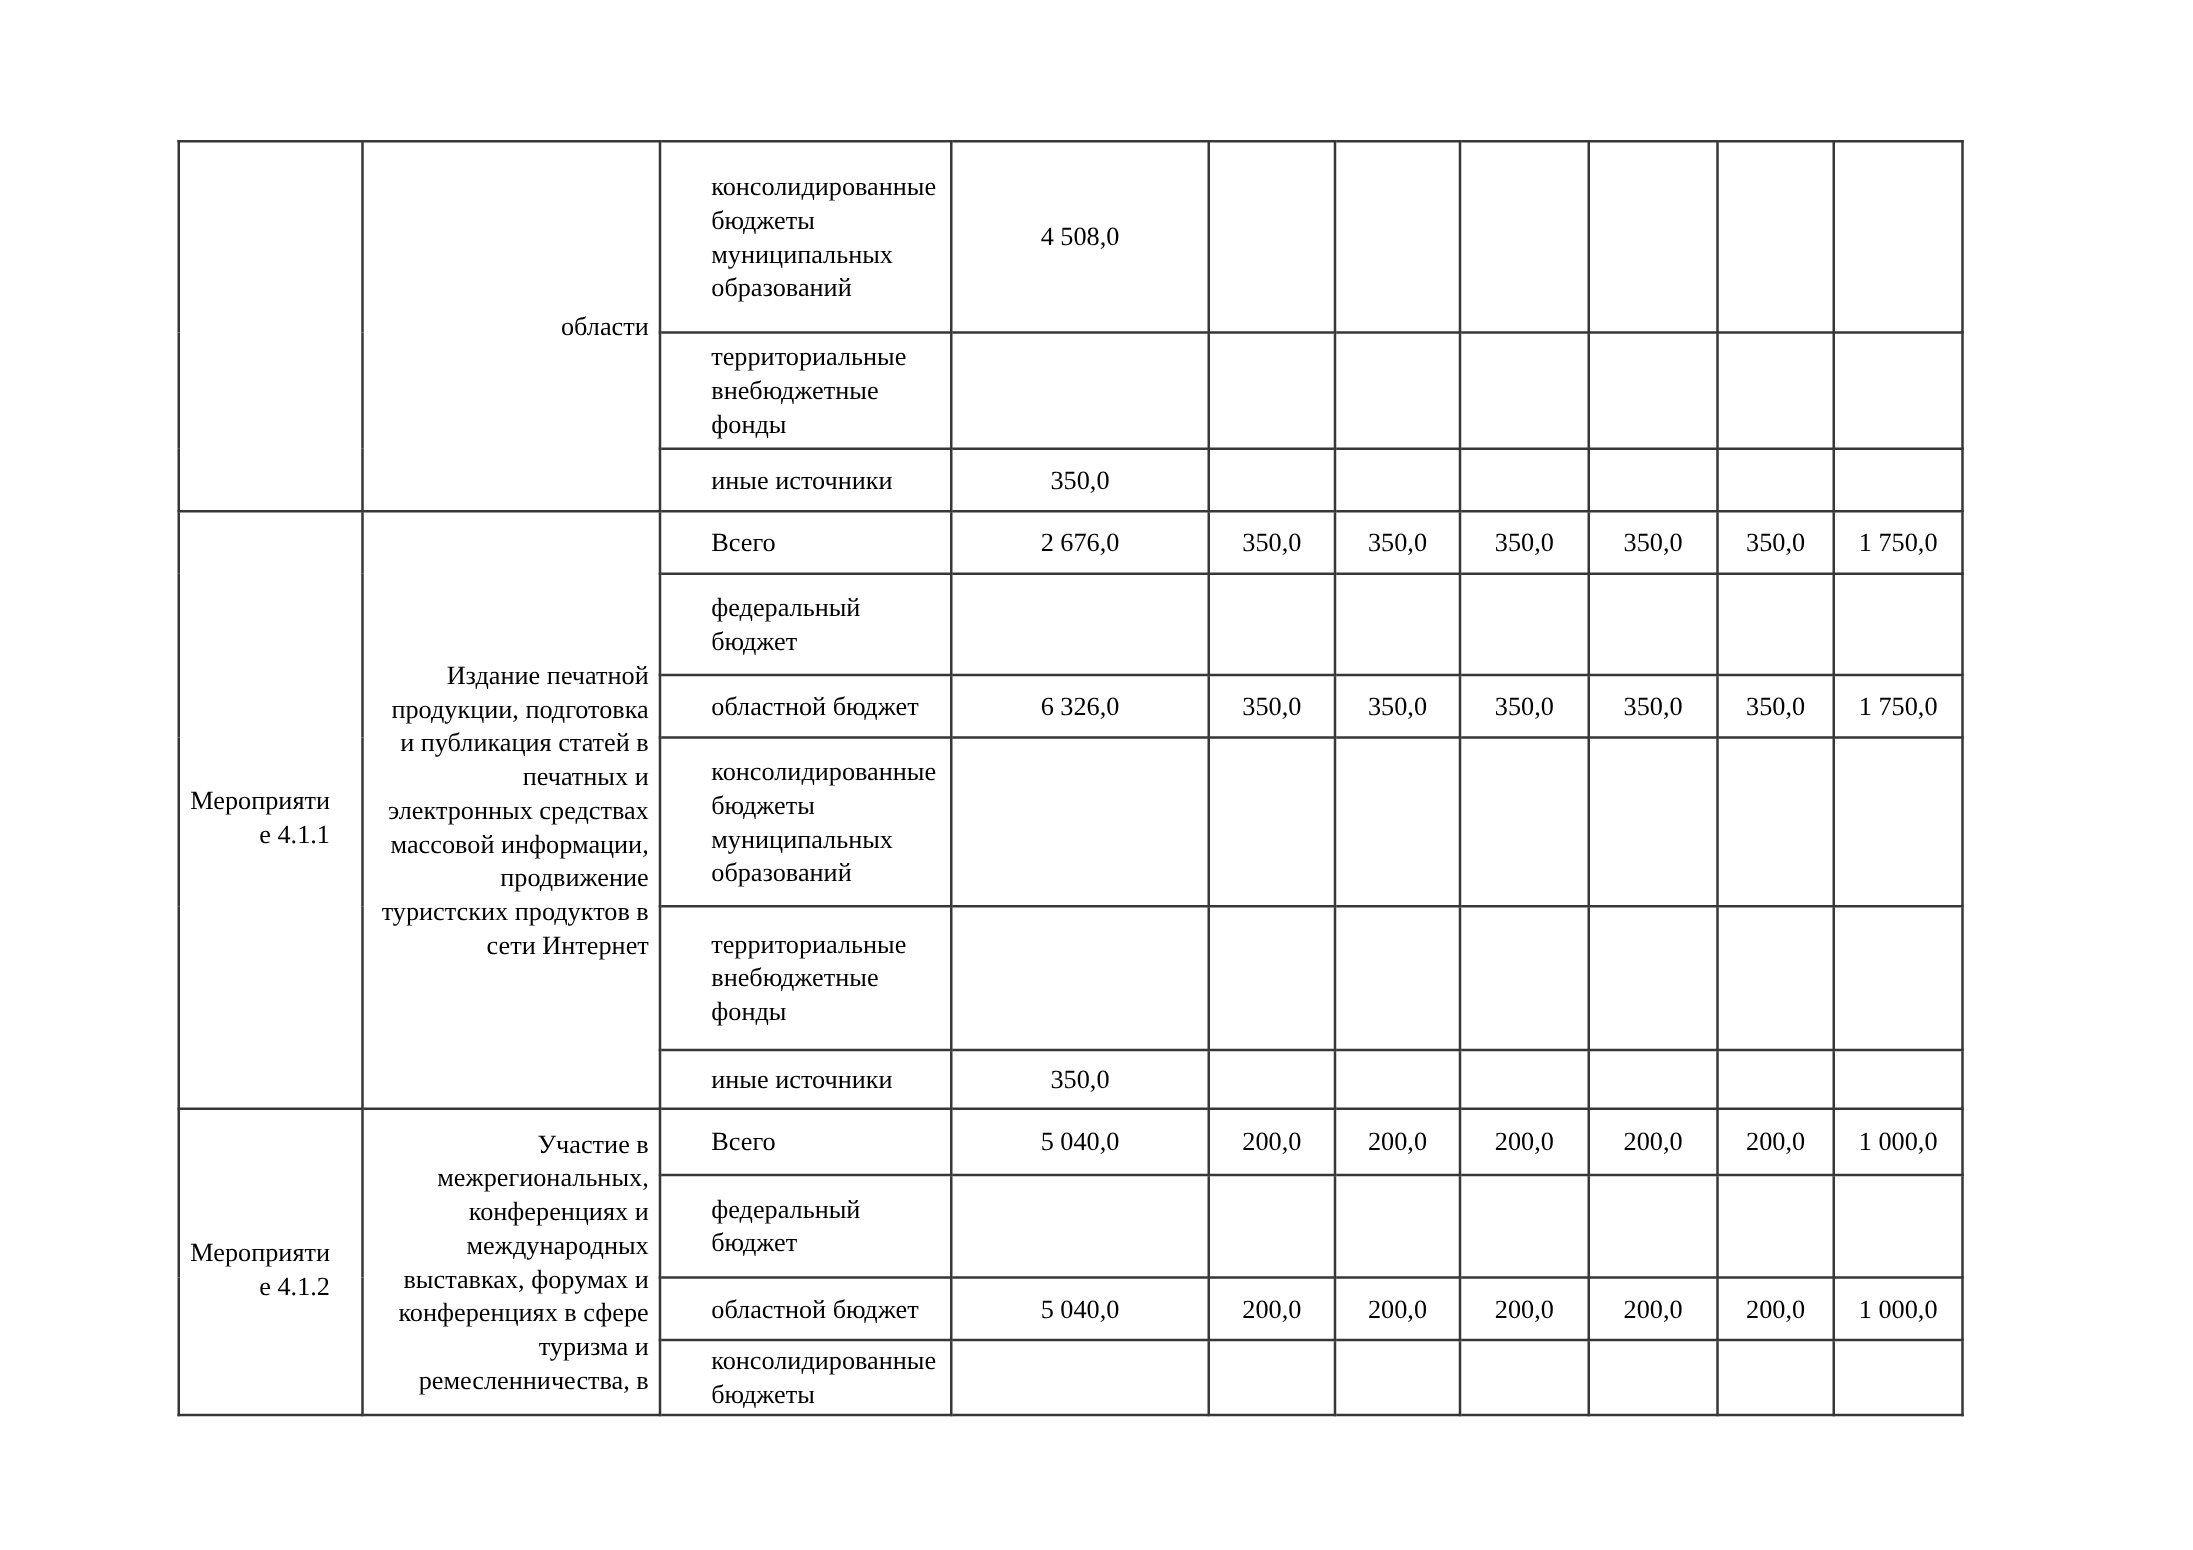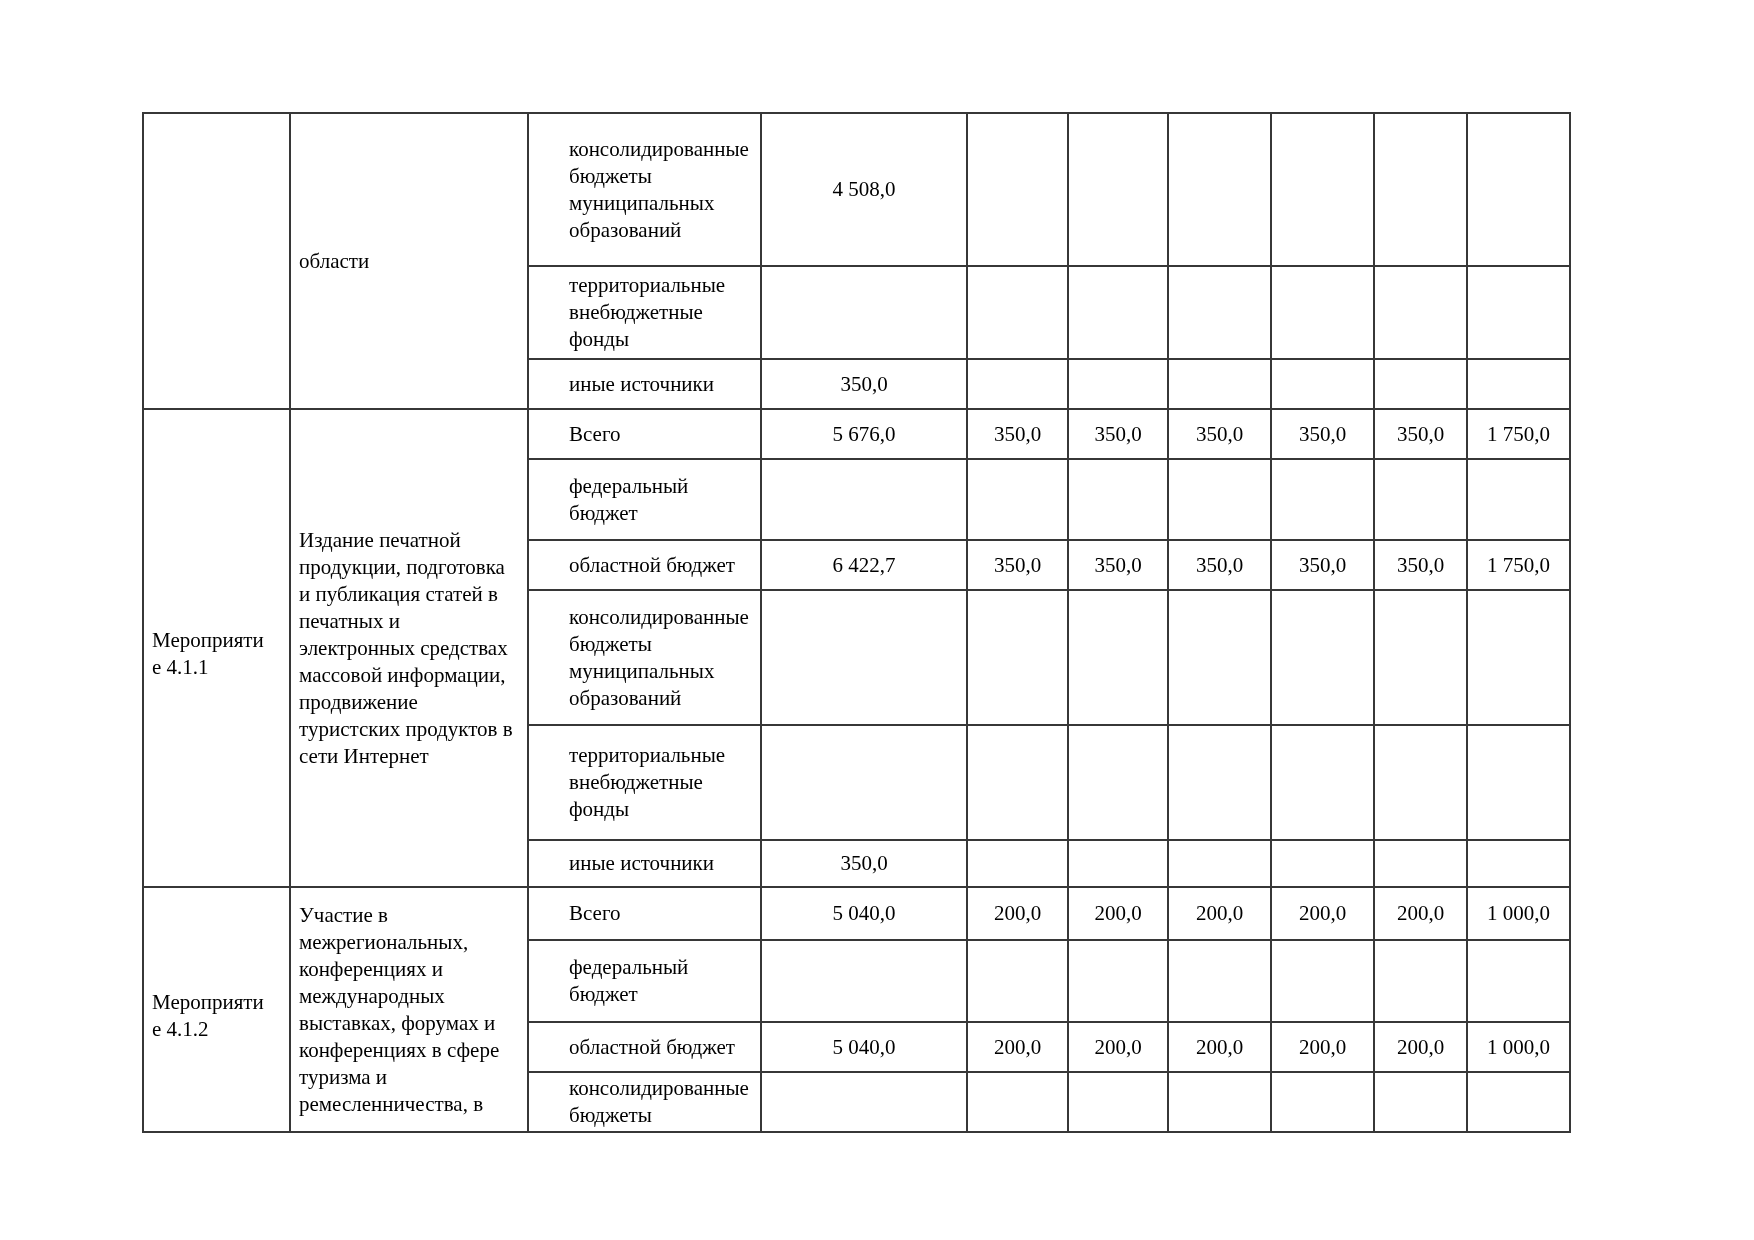--- a/index.html
+++ b/index.html
@@ -24,20 +24,21 @@
     border: 2px solid #373737;
     padding: 2px 8px;
     font-size: 21px;
     line-height: 27px;
     vertical-align: middle;
     overflow: hidden;
   }
   td.c-id, td.c-desc {
     vertical-align: top;
     padding-top: 5px;
+    text-align: right;
   }
   .idw  { width: 112px; word-break: break-all; margin-top: 12px; }
   .descw{ width: 220px; }
   .srcw { width: 182px; margin-left: 32px; }
   td.c-val { text-align: center; }
 </style>
 </head>
 <body>
 
 <div class="sheet">
@@ -102,21 +103,21 @@
     <tr style="height:50px">
       <td class="c-id" rowspan="6">
             <div class="idw">Мероприятие 4.1.1</div>
           </td>
       <td class="c-desc" rowspan="6">
             <div class="descw">Издание печатной продукции, подготовка и публикация статей в печатных и электронных средствах массовой информации, продвижение туристских продуктов в сети Интернет</div>
           </td>
       <td class="c-src">
             <div class="srcw">Всего</div>
           </td>
-      <td class="c-val">5 676,0</td>
+      <td class="c-val">2 676,0</td>
       <td class="c-val">350,0</td>
       <td class="c-val">350,0</td>
       <td class="c-val">350,0</td>
       <td class="c-val">350,0</td>
       <td class="c-val">350,0</td>
       <td class="c-val">1 750,0</td>
     </tr>
     <tr style="height:81px">
       <td class="c-src">
             <div class="srcw">федеральный бюджет</div>
@@ -126,21 +127,21 @@
       <td class="c-val"></td>
       <td class="c-val"></td>
       <td class="c-val"></td>
       <td class="c-val"></td>
       <td class="c-val"></td>
     </tr>
     <tr style="height:50px">
       <td class="c-src">
             <div class="srcw">областной бюджет</div>
           </td>
-      <td class="c-val">6 422,7</td>
+      <td class="c-val">6 326,0</td>
       <td class="c-val">350,0</td>
       <td class="c-val">350,0</td>
       <td class="c-val">350,0</td>
       <td class="c-val">350,0</td>
       <td class="c-val">350,0</td>
       <td class="c-val">1 750,0</td>
     </tr>
     <tr style="height:135px">
       <td class="c-src">
             <div class="srcw">консолидированные бюджеты муниципальных образований</div>

